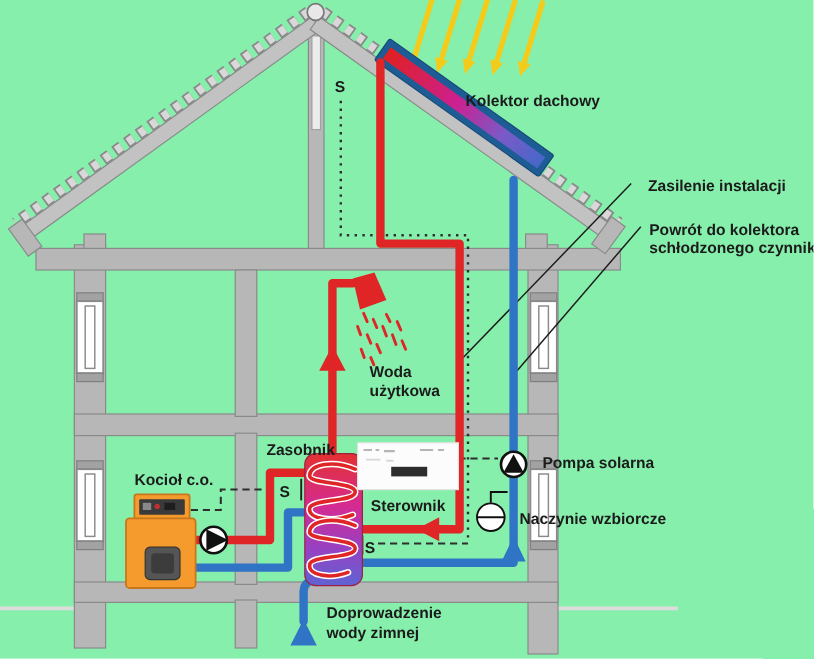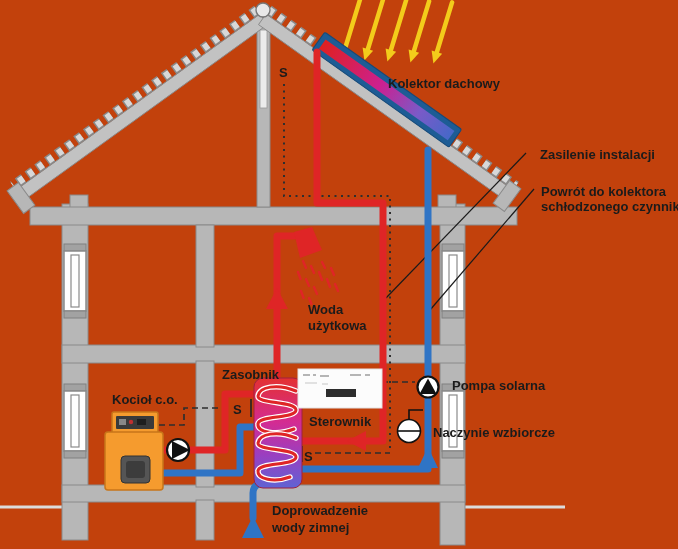--- a/index.html
+++ b/index.html
@@ -1,16 +1,16 @@
 <!DOCTYPE html>
 <html><head>
 <meta charset="utf-8">
 <style>
   html,body{margin:0;padding:0;background:#ffffff;}
-  .stage{width:678px;height:549px;position:relative;background:#c2410c;overflow:hidden;}
+  .stage{width:678px;height:549px;position:relative;background:#86efac;overflow:hidden;}
   svg{display:block;}
   .lbl{font:bold 13px "Liberation Sans",sans-serif;fill:#1b1b1b;}
   .sensor{font:bold 13px "Liberation Sans",sans-serif;fill:#1b1b1b;}
   .struct{fill:#b7b7b7;stroke:#8a8a8a;stroke-width:1;}
   .roofband{fill:#c2c2c2;stroke:#8a8a8a;stroke-width:1;}
   .pipe{fill:none;stroke-width:7;stroke-linejoin:round;stroke-linecap:round;}
   .wire-dot{fill:none;stroke:#2e2e2e;stroke-width:2;stroke-dasharray:2 4.5;}
   .wire-dash{fill:none;stroke:#2e2e2e;stroke-width:1.7;stroke-dasharray:6 4;}
   .leader{stroke:#1a1a1a;stroke-width:1.2;}
   .win-glass{fill:#ffffff;stroke:#8a8a8a;stroke-width:1.5;}

